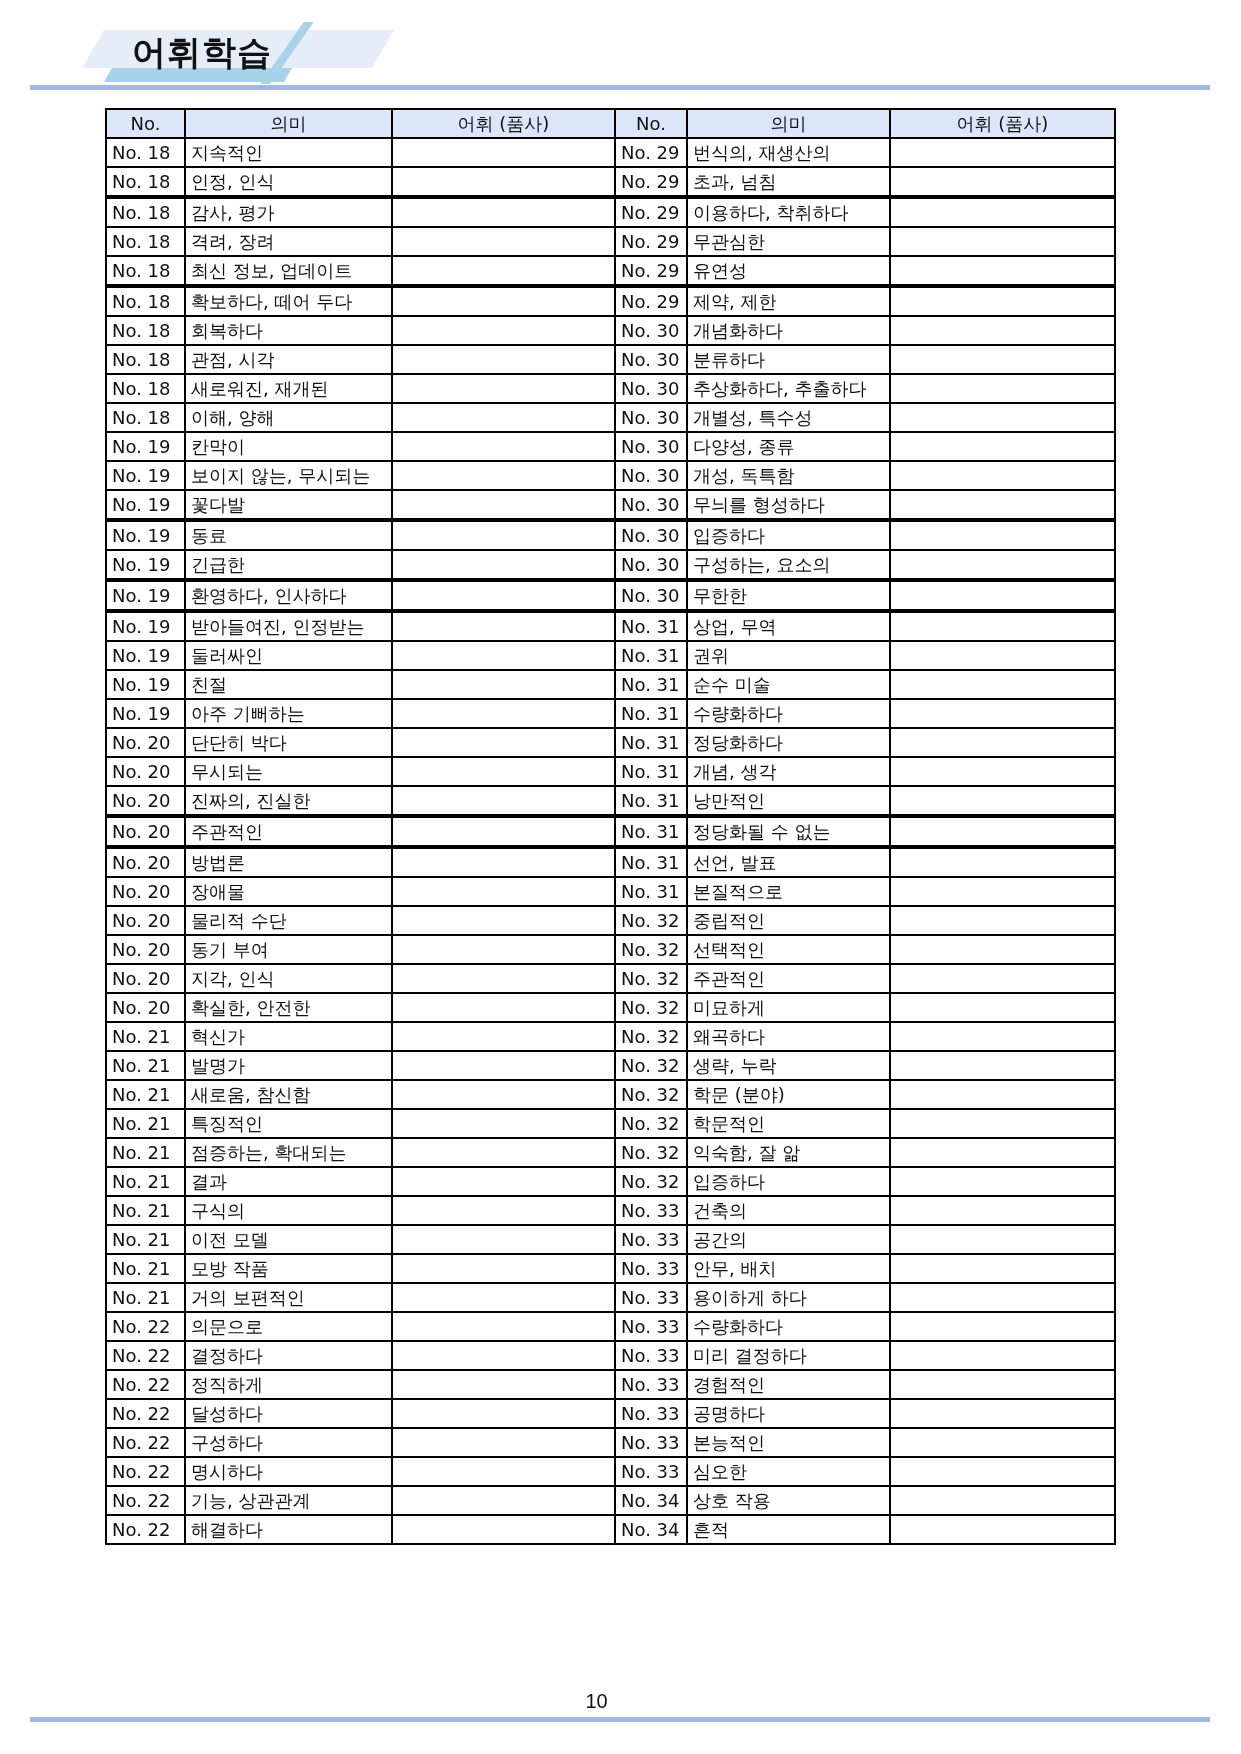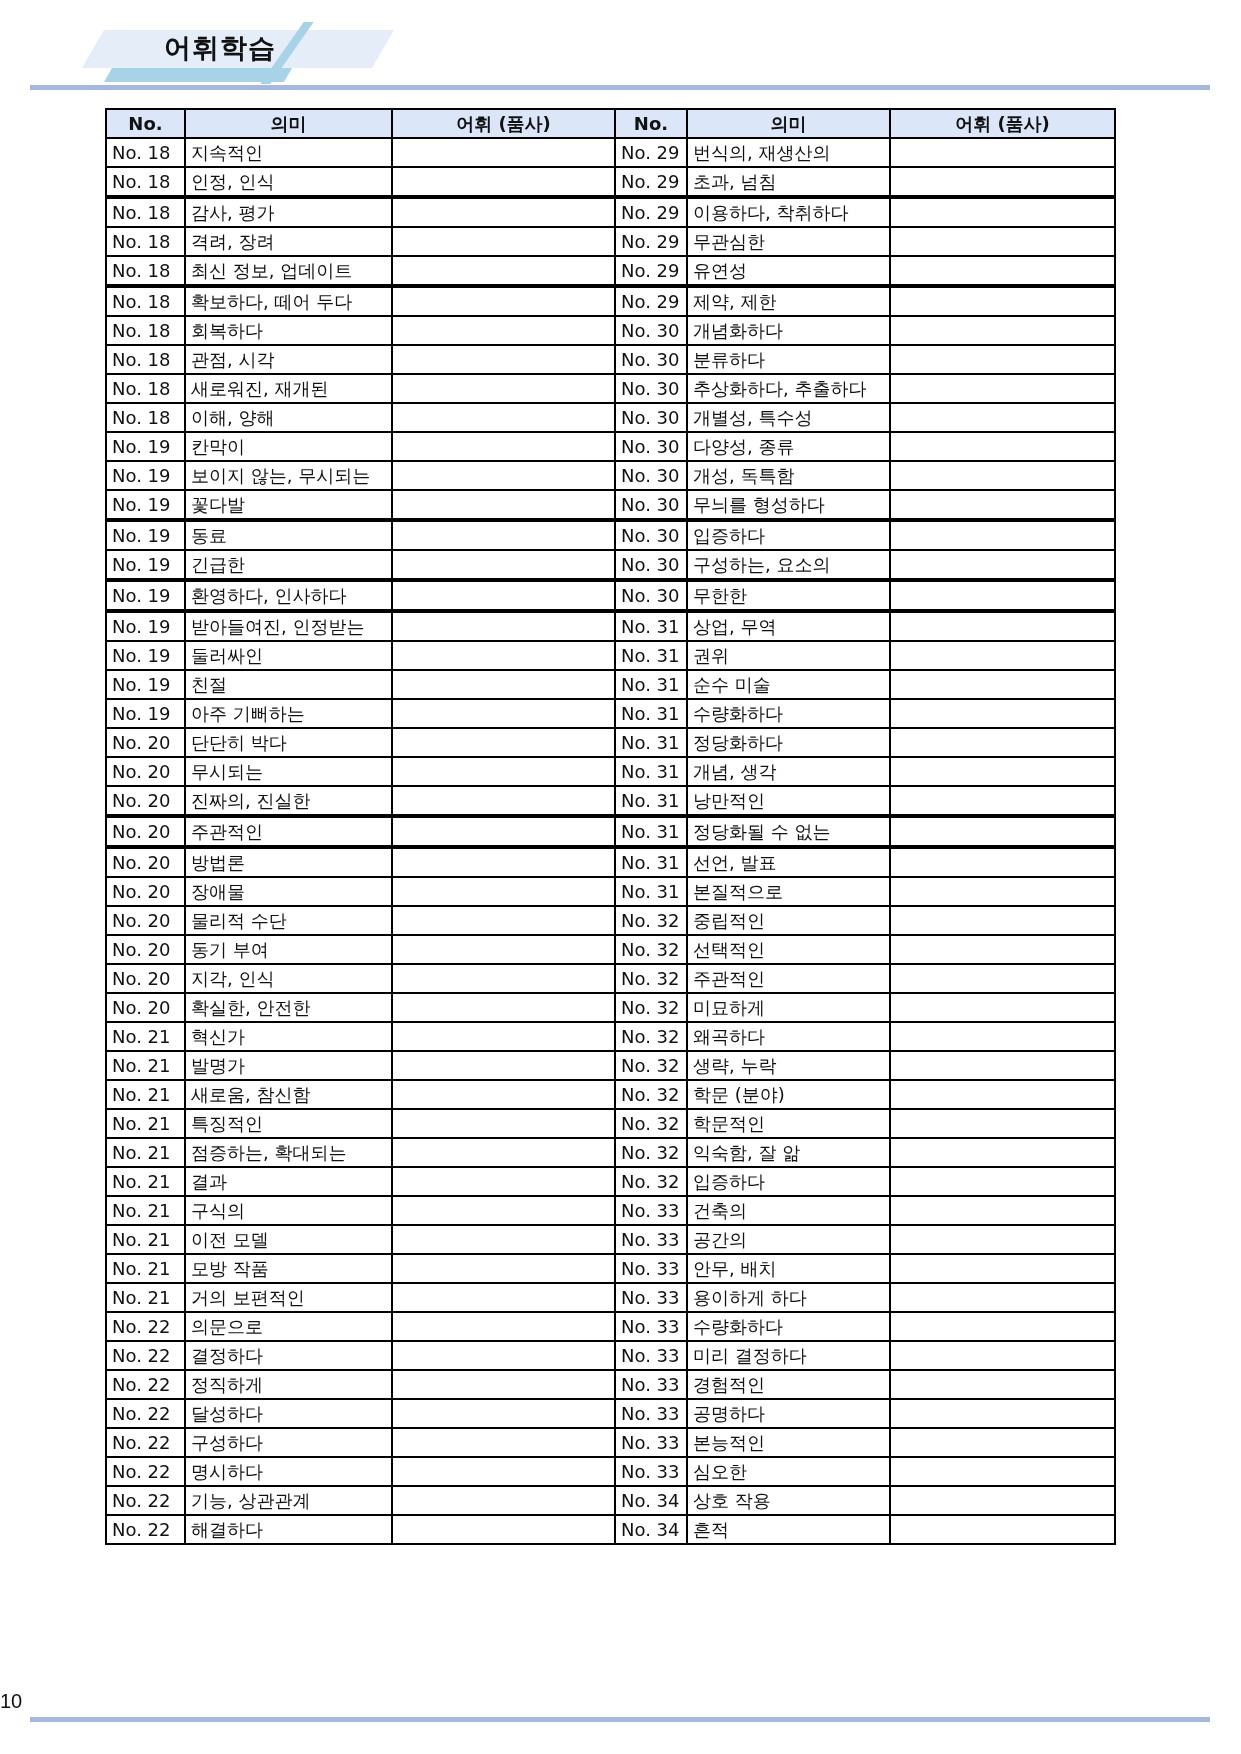--- a/index.html
+++ b/index.html
@@ -7,35 +7,35 @@
          font-family:"DejaVu Sans", "Liberation Sans", sans-serif; color:#111; }
 
   
   .banner { position:absolute; left:60px; top:18px; width:300px; height:62px; }
   .banner .plate { position:absolute; left:0; top:12px; width:290px; height:38px;
                    background:#e4edf8; transform:skewX(-30deg); transform-origin:left bottom; left:22px; }
   .banner .under { position:absolute; left:48px; top:50px; width:180px; height:14px;
                    background:#a7d3e8; transform:skewX(-30deg); }
   .banner .slash { position:absolute; left:222px; top:4px; width:10px; height:62px;
                    background:#a7d3e8; transform:skewX(-35deg); }
-  .banner .title { position:absolute; left:72px; top:12px; font-size:27px; font-weight:bold;
-                   letter-spacing:1px; color:#111; font-family:"DejaVu Sans", sans-serif;margin-left:32px; }
+  .banner .title { position:absolute; left:72px; top:12px; font-size:34px; font-weight:bold;
+                   letter-spacing:1px; color:#111; font-family:"DejaVu Sans", sans-serif; }
   .top-rule { position:absolute; left:30px; top:85px; width:1180px; height:5px; background:#a4b8e4; }
 
   
   table.vocab { position:absolute; left:105px; top:108px; border-collapse:collapse;
                 table-layout:fixed; width:1009px; }
   table.vocab th, table.vocab td { border:2px solid #000; height:27px; padding:0 5px;
                 font-size:18px; white-space:nowrap; overflow:hidden; line-height:27px; }
-  table.vocab th { background:#dbe7f8; font-weight:bold; text-align:center; font-size:18px; }
+  table.vocab th { background:#dbe7f8; font-weight:normal; text-align:center; font-size:18px; }
   table.vocab td.no { text-align:left; }
   table.vocab td.blank { }
   table.vocab tr.thick td { border-top:4px solid #000; }
 
-  .page-num { position:absolute; left:0; width:1193px; top:1690px; text-align:left;
+  .page-num { position:absolute; left:0; width:1193px; top:1690px; text-align:center;
               font-size:20px; font-family:"Liberation Sans", sans-serif; }
   .bottom-rule { position:absolute; left:30px; top:1717px; width:1180px; height:5px; background:#a4b8e4; }
 </style>
 </head>
 <body>
 
 <div class="banner">
   <div class="plate"></div>
   <div class="under"></div>
   <div class="slash"></div>

